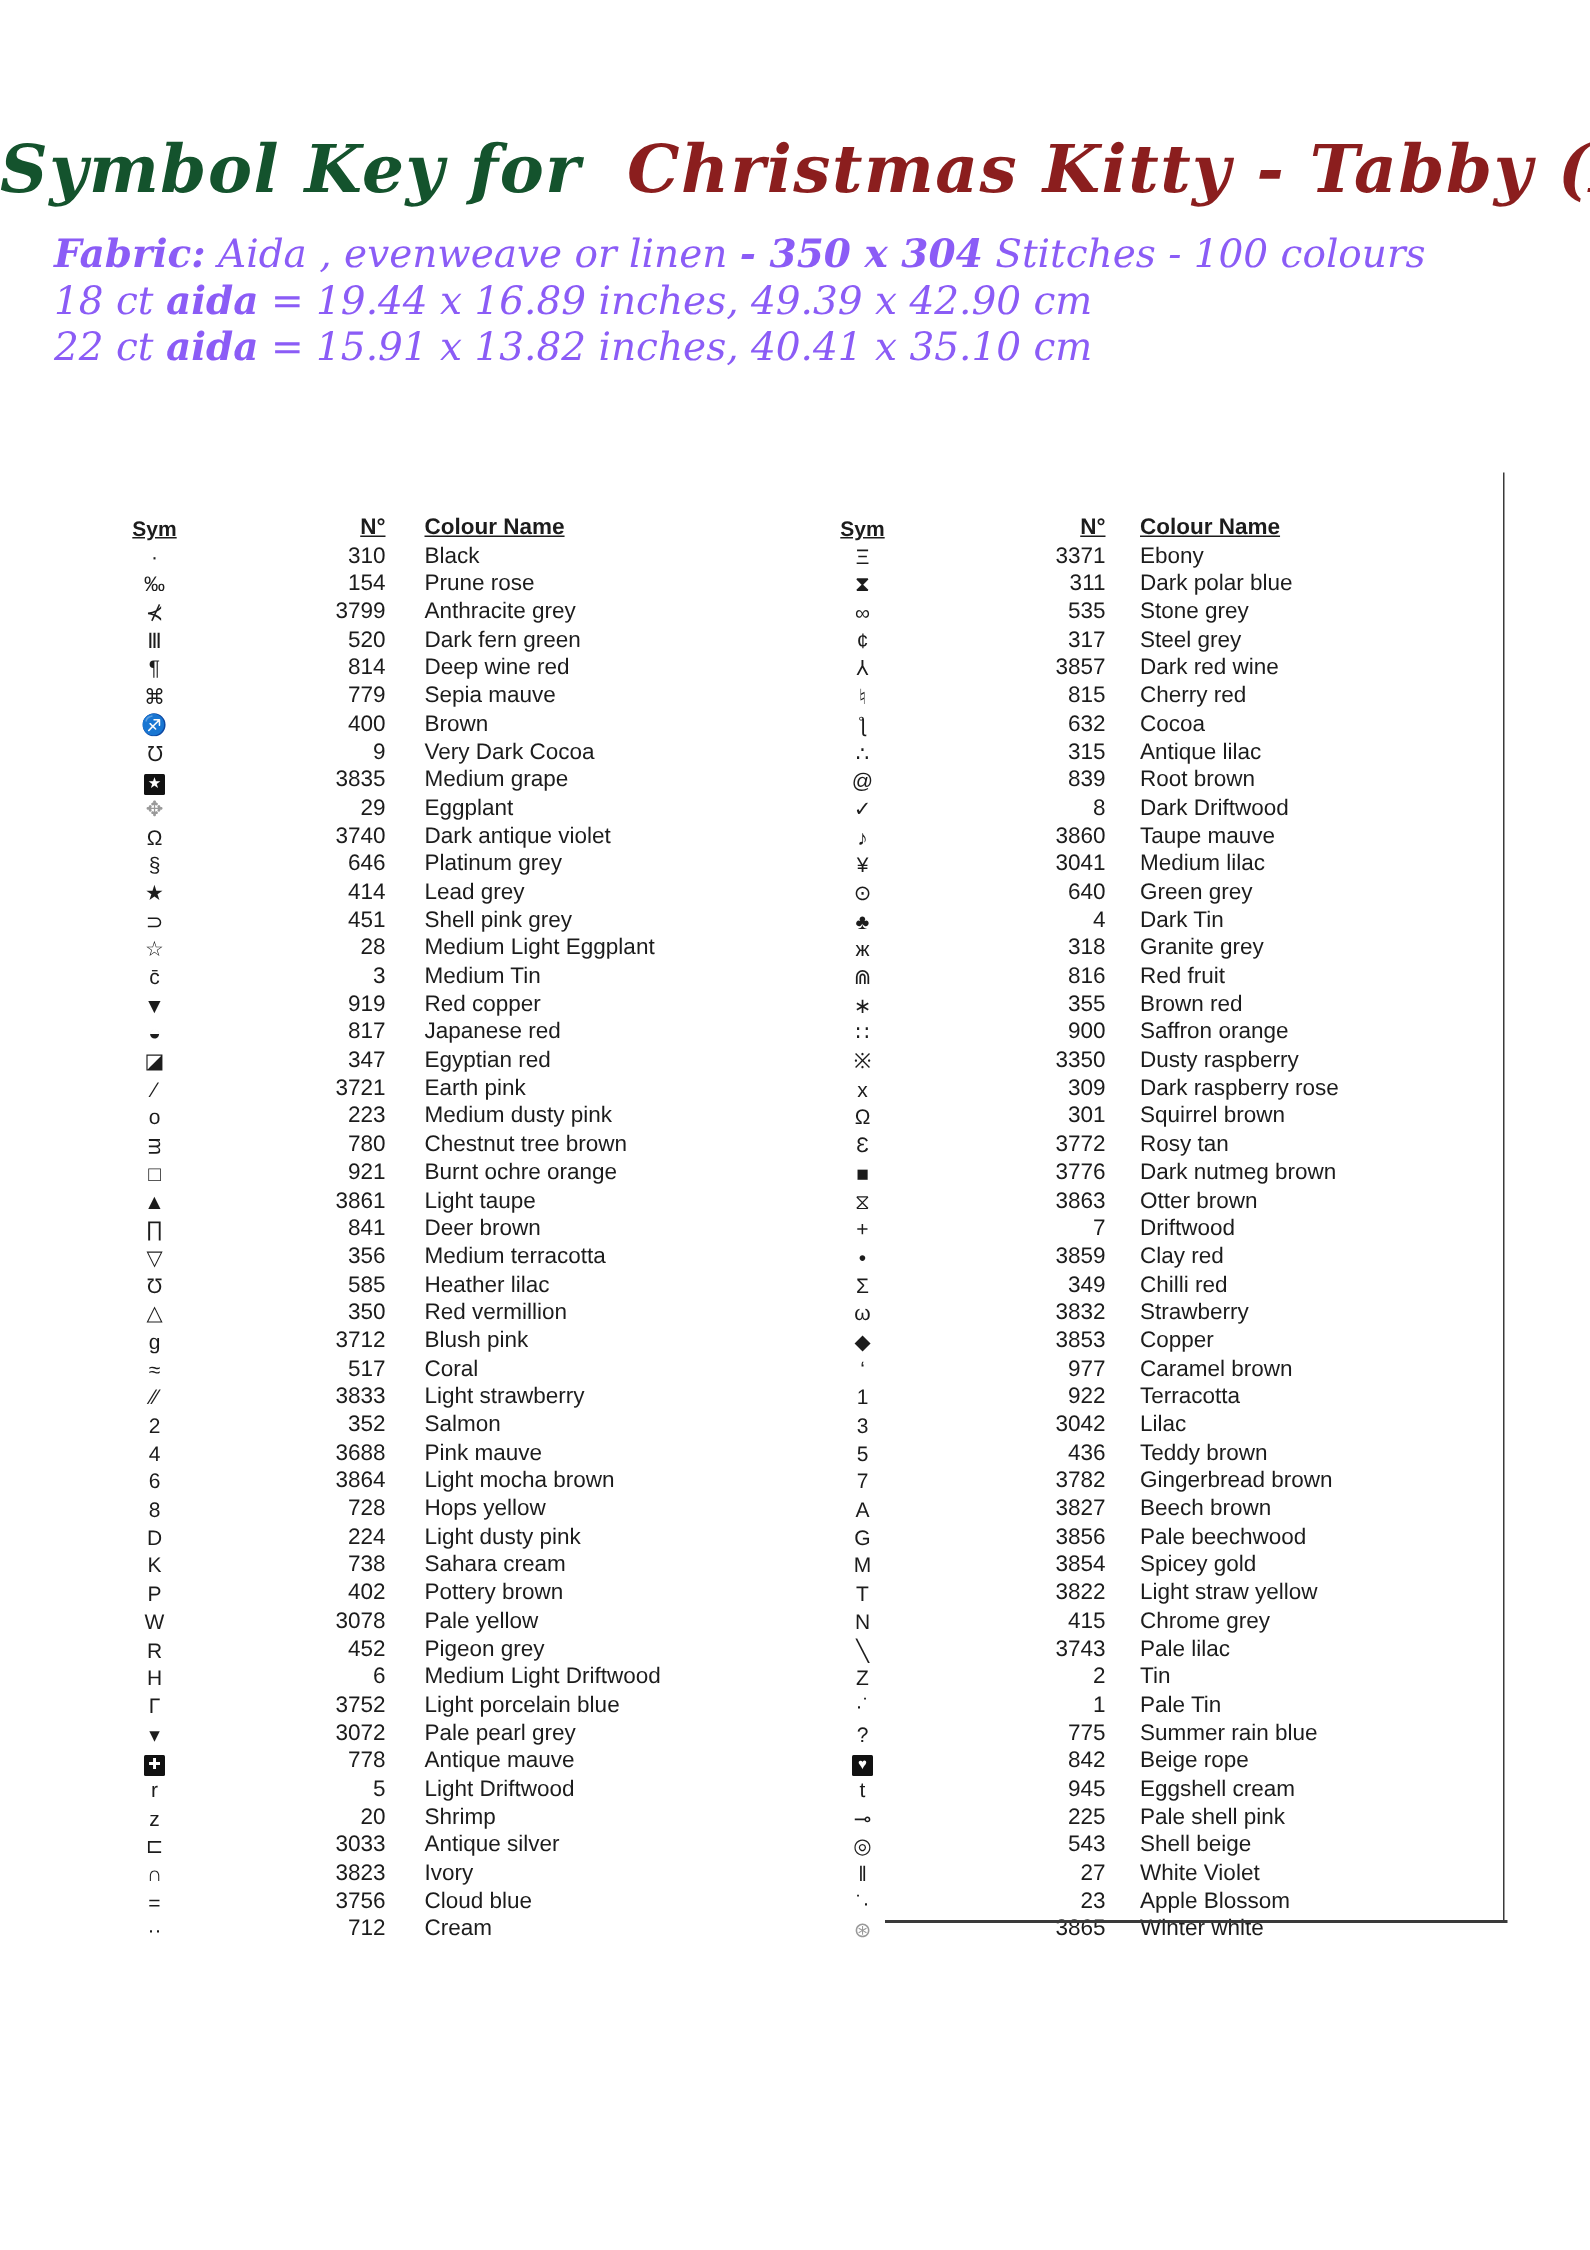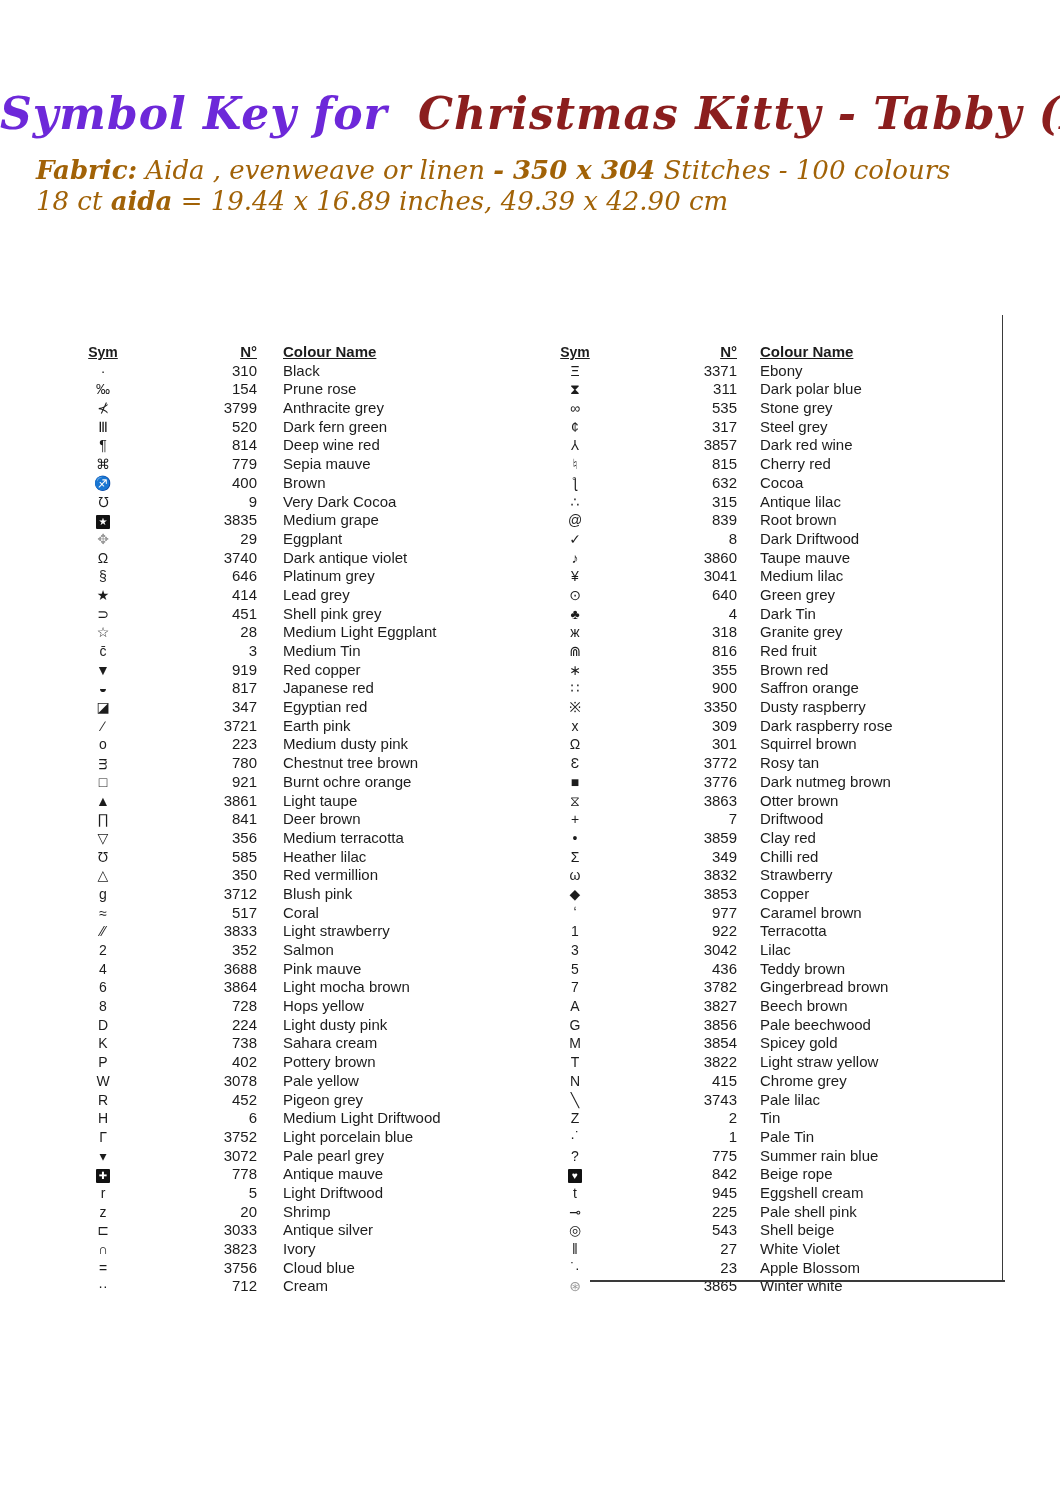--- a/index.html
+++ b/index.html
@@ -3,27 +3,27 @@
 <meta charset="utf-8">
 <style>
   html,body{margin:0;padding:0;background:#e9e9e9;}
   #page{position:relative;width:1060px;height:1500px;background:#ffffff;margin:0 auto;
         font-family:"Liberation Sans",sans-serif;color:#1c1c1c;overflow:hidden;}
 
   
   .title{position:absolute;top:88px;left:0;width:100%;text-align:center;
          font-family:"DejaVu Serif",serif;font-style:italic;font-weight:bold;
          font-size:44px;letter-spacing:1px;white-space:nowrap;}
-  .title .t-prefix{color:#6d28d9;margin-right:14px;}
+  .title .t-prefix{color:#14532d;margin-right:14px;}
   .title .t-name{color:#8b1e1e;}
 
   
   .fabric{position:absolute;top:155px;left:36px;width:990px;
           font-family:"DejaVu Serif",serif;font-style:italic;font-size:26px;
-          color:#a16207;}
+          color:#8b5cf6;}
   .fabric-line{line-height:31px;white-space:nowrap;}
   .fabric-line .b{font-weight:bold;}
 
   
   .key-col{position:absolute;top:311px;margin-top:32px;}
   .key-col.left{left:63px;width:430px;}
   .key-col.right{left:536px;width:466px;}
   .krow{display:flex;height:18.7px;line-height:18.7px;font-size:15px;align-items:center;}
   .cell-sym{width:80px;text-align:center;font-size:14px;flex:0 0 auto;}
   .right .cell-sym{width:78px;}
@@ -46,20 +46,21 @@
 <div id="page">
 
   <div class="title">
     <span class="t-prefix">Symbol Key for</span>
     <span class="t-name" style="color: rgb(139, 30, 30);">Christmas Kitty - Tabby (XSs)</span>
   </div>
 
   <div class="fabric" id="fabric">
       <div class="fabric-line"><span class="b">Fabric:</span><span>  Aida , evenweave or  linen </span><span class="b">- 350 x 304</span><span> Stitches - 100 colours</span></div>
       <div class="fabric-line"><span>18 ct </span><span class="b">aida</span><span>  = 19.44 x 16.89 inches, 49.39 x 42.90 cm</span></div>
+      <div class="fabric-line"><span>22 ct </span><span class="b">aida</span><span> = 15.91 x 13.82 inches, 40.41 x 35.10 cm</span></div>
     </div>
 
   <div class="key-col left" id="leftCol">
     <div class="krow hdr">
       <div class="cell-sym"><span>Sym</span></div>
       <div class="cell-num"><span>N°</span></div>
       <div class="cell-name"><span>Colour Name</span></div>
     </div>
   <div class="krow">
         <div class="cell-sym"><span>·</span></div>

